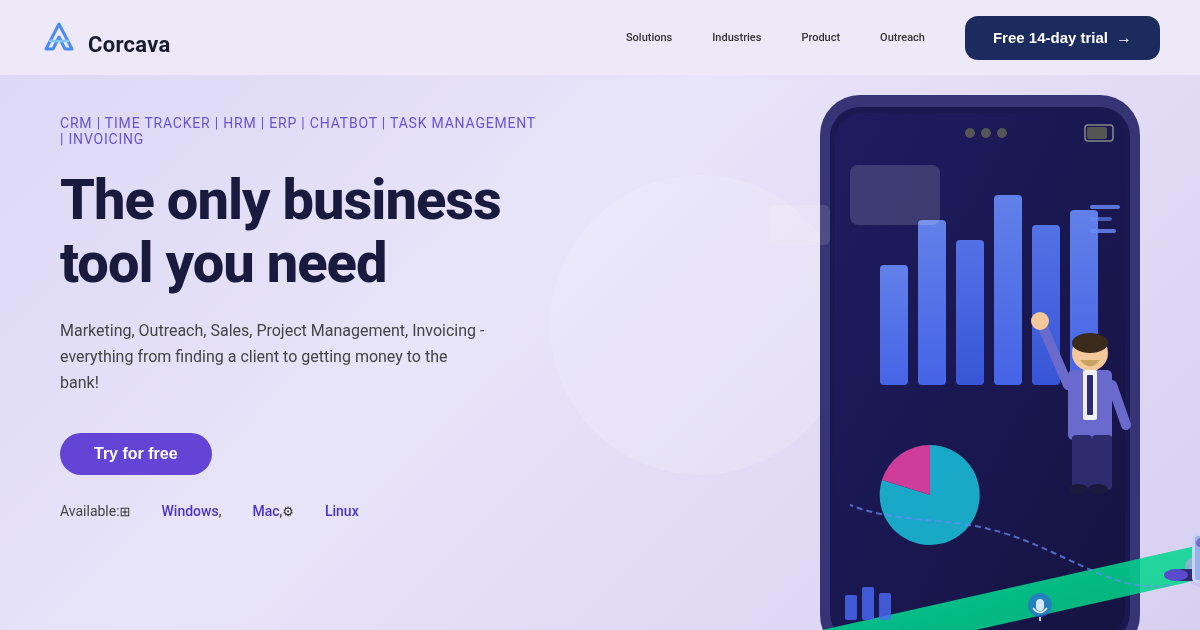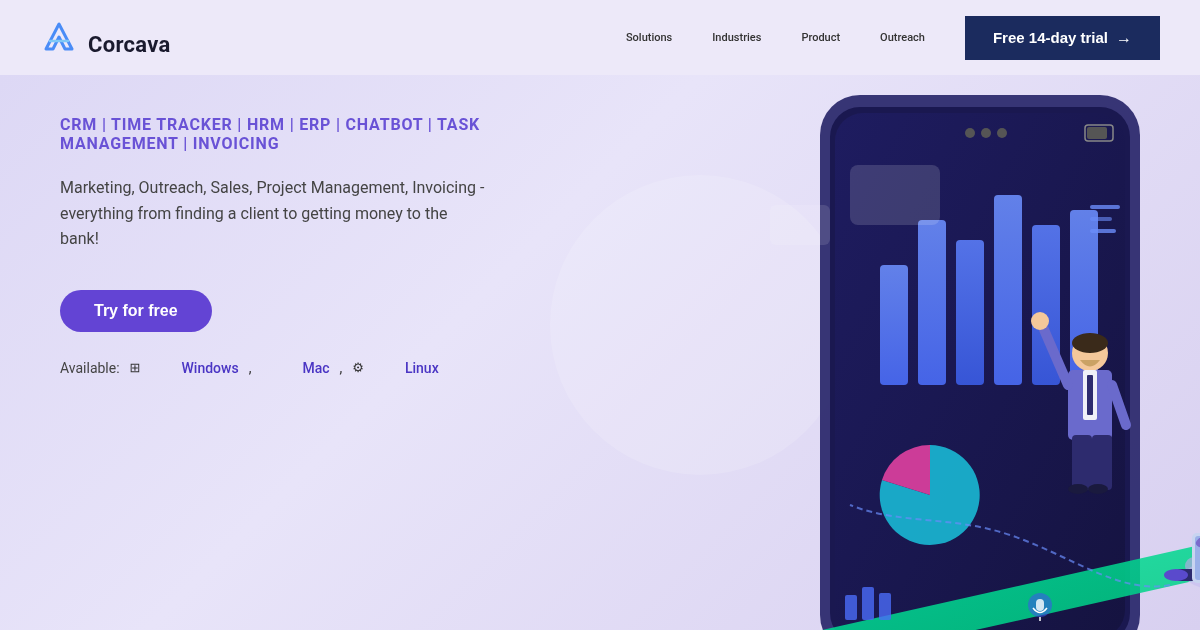--- a/index.html
+++ b/index.html
@@ -54,21 +54,21 @@
       text-decoration: none;
       font-weight: 500;
       cursor: pointer;
     }
 
     .cta-button {
       background: #1b2b5e;
       color: #fff;
       border: none;
       padding: 13px 28px;
-      border-radius: 0;
+      border-radius: 13px;
       font-size: 15px;
       font-weight: 600;
       cursor: pointer;
       display: flex;
       align-items: center;
       gap: 8px;
       white-space: nowrap;
     }
 
     .cta-arrow {
@@ -85,22 +85,22 @@
     }
 
     .hero-content {
       padding: 40px 40px 40px 60px;
       max-width: 580px;
       z-index: 2;
       position: relative;
     }
 
     .tag-line {
-      font-size: 16px;
-      font-weight: 700;
+      font-size: 14px;
+      font-weight: 400;
       color: #6952d6;
       letter-spacing: 0.8px;
       margin-bottom: 22px;
       text-transform: uppercase;
     }
 
     h1 {
       font-size: 56px;
       font-weight: 800;
       color: #1a1a3e;
@@ -125,21 +125,22 @@
       border-radius: 50px;
       font-size: 16px;
       font-weight: 600;
       cursor: pointer;
       margin-bottom: 28px;
       display: inline-block;
     }
 
     .available-row {
       display: flex;
-      gap: 10px;
+      align-items: center;
+      gap: 0;
       font-size: 14px;
       color: #333;
     }
 
     .available-label {
       font-weight: 400;
       color: #444;
     }
 
     .platform-link {
@@ -205,20 +206,24 @@
     </button>
   </nav>
 </header>
 
 <main>
   <div class="bg-circle-1"></div>
 
   <div class="hero-content">
     <div class="tag-line">CRM | TIME TRACKER | HRM | ERP | CHATBOT | TASK MANAGEMENT | INVOICING</div>
 
+    <h1>
+      <span>The only business</span><br>
+      <span>tool you need</span>
+    </h1>
 
     <p class="hero-desc">Marketing, Outreach, Sales, Project Management, Invoicing - everything from finding a client to getting money to the bank!</p>
 
     <button class="try-btn">Try for free</button>
 
     <div class="available-row">
       <span class="available-label">Available:</span>
       <span class="platform-icon">⊞</span>
       <a class="platform-link" href="#">Windows</a>
         <span>,</span>

